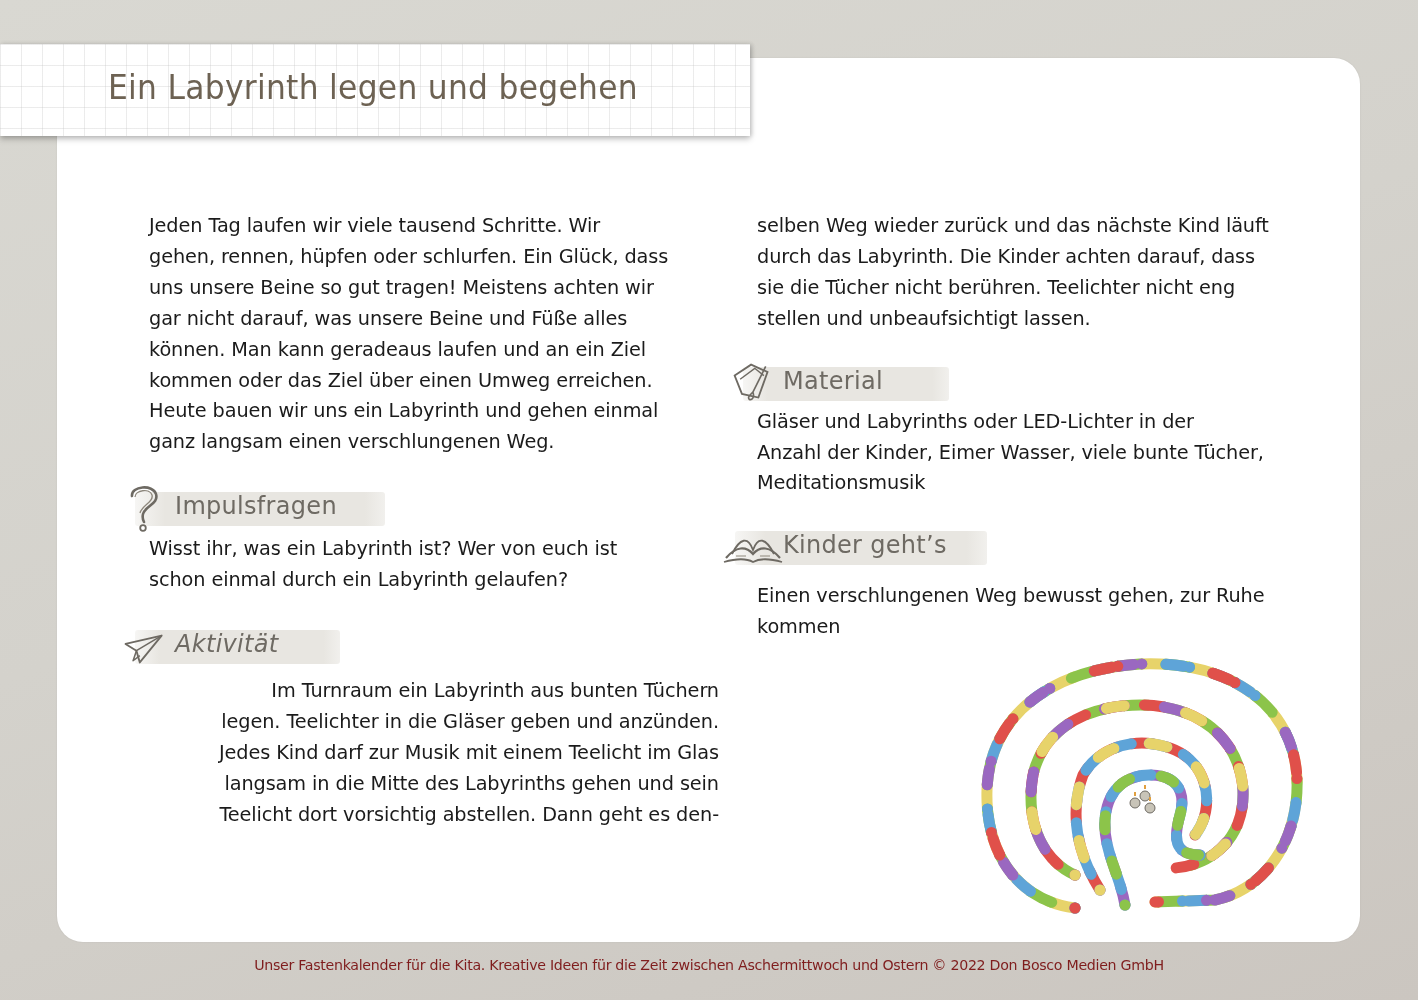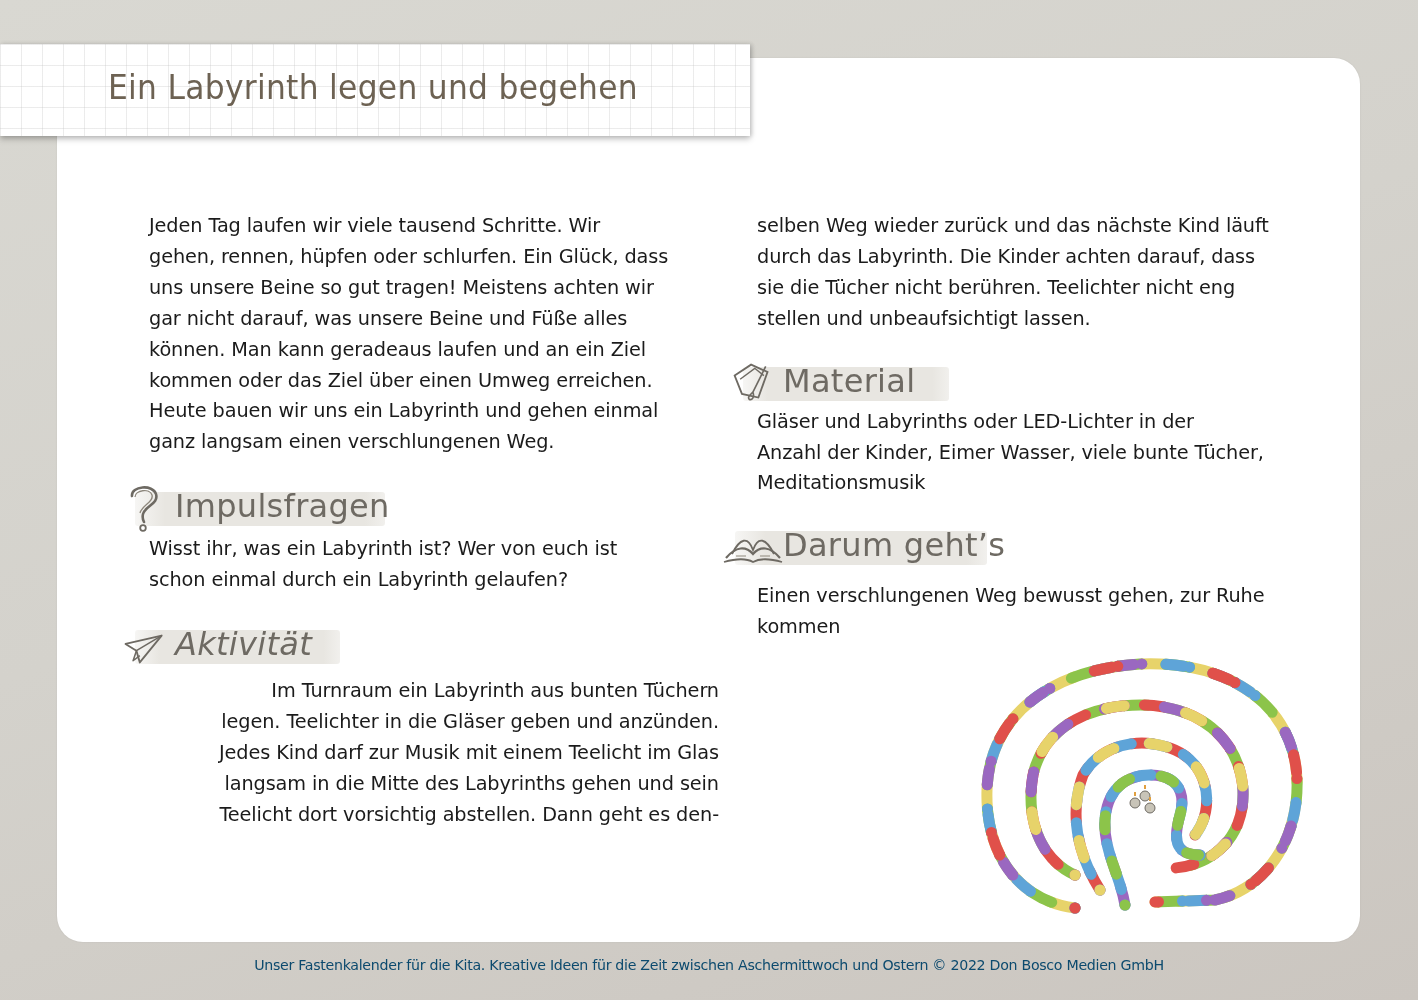--- a/index.html
+++ b/index.html
@@ -62,30 +62,30 @@
     background: linear-gradient(to right, rgba(226,224,218,0.3), #e8e6e1 12%, #e8e6e1 92%, rgba(232,230,225,0.6));
     border-radius: 3px;
   }
   .section-head .icon {
     position: absolute;
     width: 42px; height: 42px;
     display: flex; align-items: center; justify-content: center;
   }
   .section-head .label {
     position: absolute;
-    font-size: 32px;
+    font-size: 24px;
     color: #6e6a63;
     letter-spacing: 0.3px;
   }
   .footer {
     position: absolute;
     left: 0; right: 0; top: 957px;
     text-align: center;
     font-size: 14.2px;
-    color: #0c4a6e;
+    color: #7f1d1d;
     letter-spacing: -0.3px;
   }
   .labyrinth {
     position: absolute;
     left: 975px; top: 650px;
     width: 335px; height: 270px;
   }
 </style>
 </head>
 <body>
@@ -161,21 +161,21 @@
   <div class="section-head" style="margin-top:28px;">
     <div class="band" style="left:-22px; width:252px;"></div>
     <span class="icon" style="left:-36px; top:0px; width:64px;">
       <svg width="62" height="40" viewBox="0 0 62 40">
         <path d="M4 30 C 14 18, 24 18, 31 26 C 38 18, 48 18, 58 30" fill="none" stroke="#6e6a63" stroke-width="2.2"></path>
         <path d="M10 26 C 18 10, 26 8, 31 22 C 36 8, 44 10, 52 26" fill="none" stroke="#6e6a63" stroke-width="1.8"></path>
         <path d="M2 34 C 16 30, 24 30, 31 34 C 38 30, 46 30, 60 34" fill="none" stroke="#6e6a63" stroke-width="1.8"></path>
         <path d="M14 28 L24 28 M38 28 L48 28" stroke="#8d877c" stroke-width="1.2"></path>
       </svg>
     </span>
-    <span class="label" style="left:26px; top:3px;">Darum geht’s</span>
+    <span class="label" style="left:26px; top:3px;">Kinder geht’s</span>
   </div>
   <p style="margin-top:12px;">Einen verschlungenen Weg bewusst gehen, zur Ruhe
 kommen</p>
 </div>
 
 <div class="labyrinth">
   <svg width="335" height="270" viewBox="0 0 335 270">
     <g fill="none" stroke-linecap="round" stroke-width="11">
 
       <path d="M100 258 C 40 250, 10 200, 12 140 C 14 70, 70 20, 165 14 C 260 10, 320 60, 322 130 C 324 190, 290 240, 240 250 L 180 252" stroke="#e7d36a" stroke-dasharray="28 20"></path>

